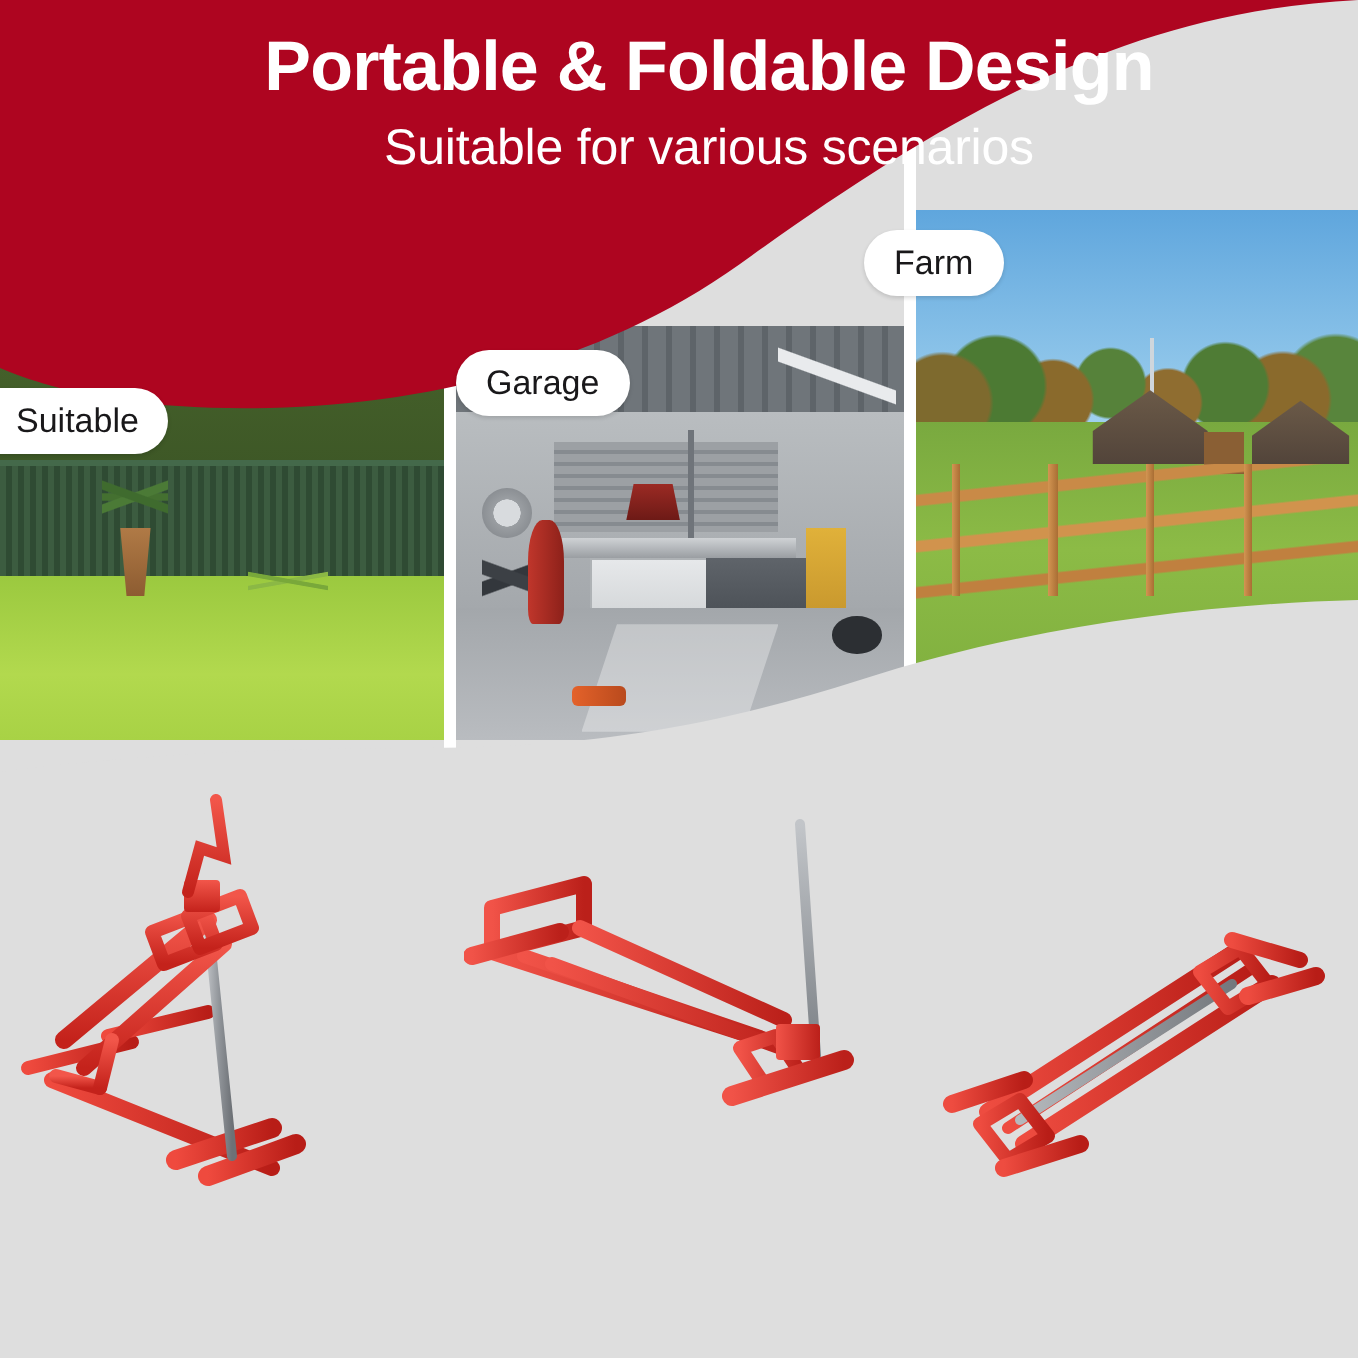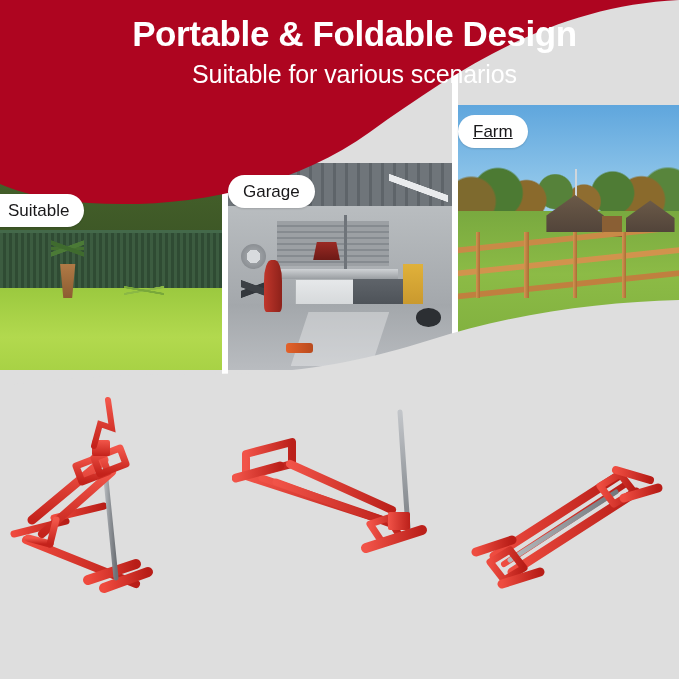--- a/index.html
+++ b/index.html
@@ -150,21 +150,21 @@
   
   .pill{
     position:absolute;z-index:7;background:#ffffff;color:#19181a;
     font-size:17px;line-height:1;
     display:flex;align-items:center;
     padding:8px 15px;border-radius:18px;white-space:nowrap;
     box-shadow:0 1px 2px rgba(0,0,0,.14);
   }
   #pill-backyard{left:-14px;top:194px;padding-left:22px;border-radius:0 18px 18px 0;}
   #pill-garage{left:228px;top:175px;}
-  #pill-farm{left:458px;top:115px;text-decoration:underline;}
+  #pill-farm{left:432px;top:115px;}
 
   
   #product-row{position:absolute;left:0;top:382px;width:679px;height:297px;z-index:4;}
   .fig{position:absolute;}
   #fig-upright{left:8px;top:6px;width:200px;height:230px;}
   #fig-flat{left:232px;top:26px;width:208px;height:200px;}
   #fig-folded{left:468px;top:62px;width:200px;height:160px;}
 </style>
 </head>
 <body>

